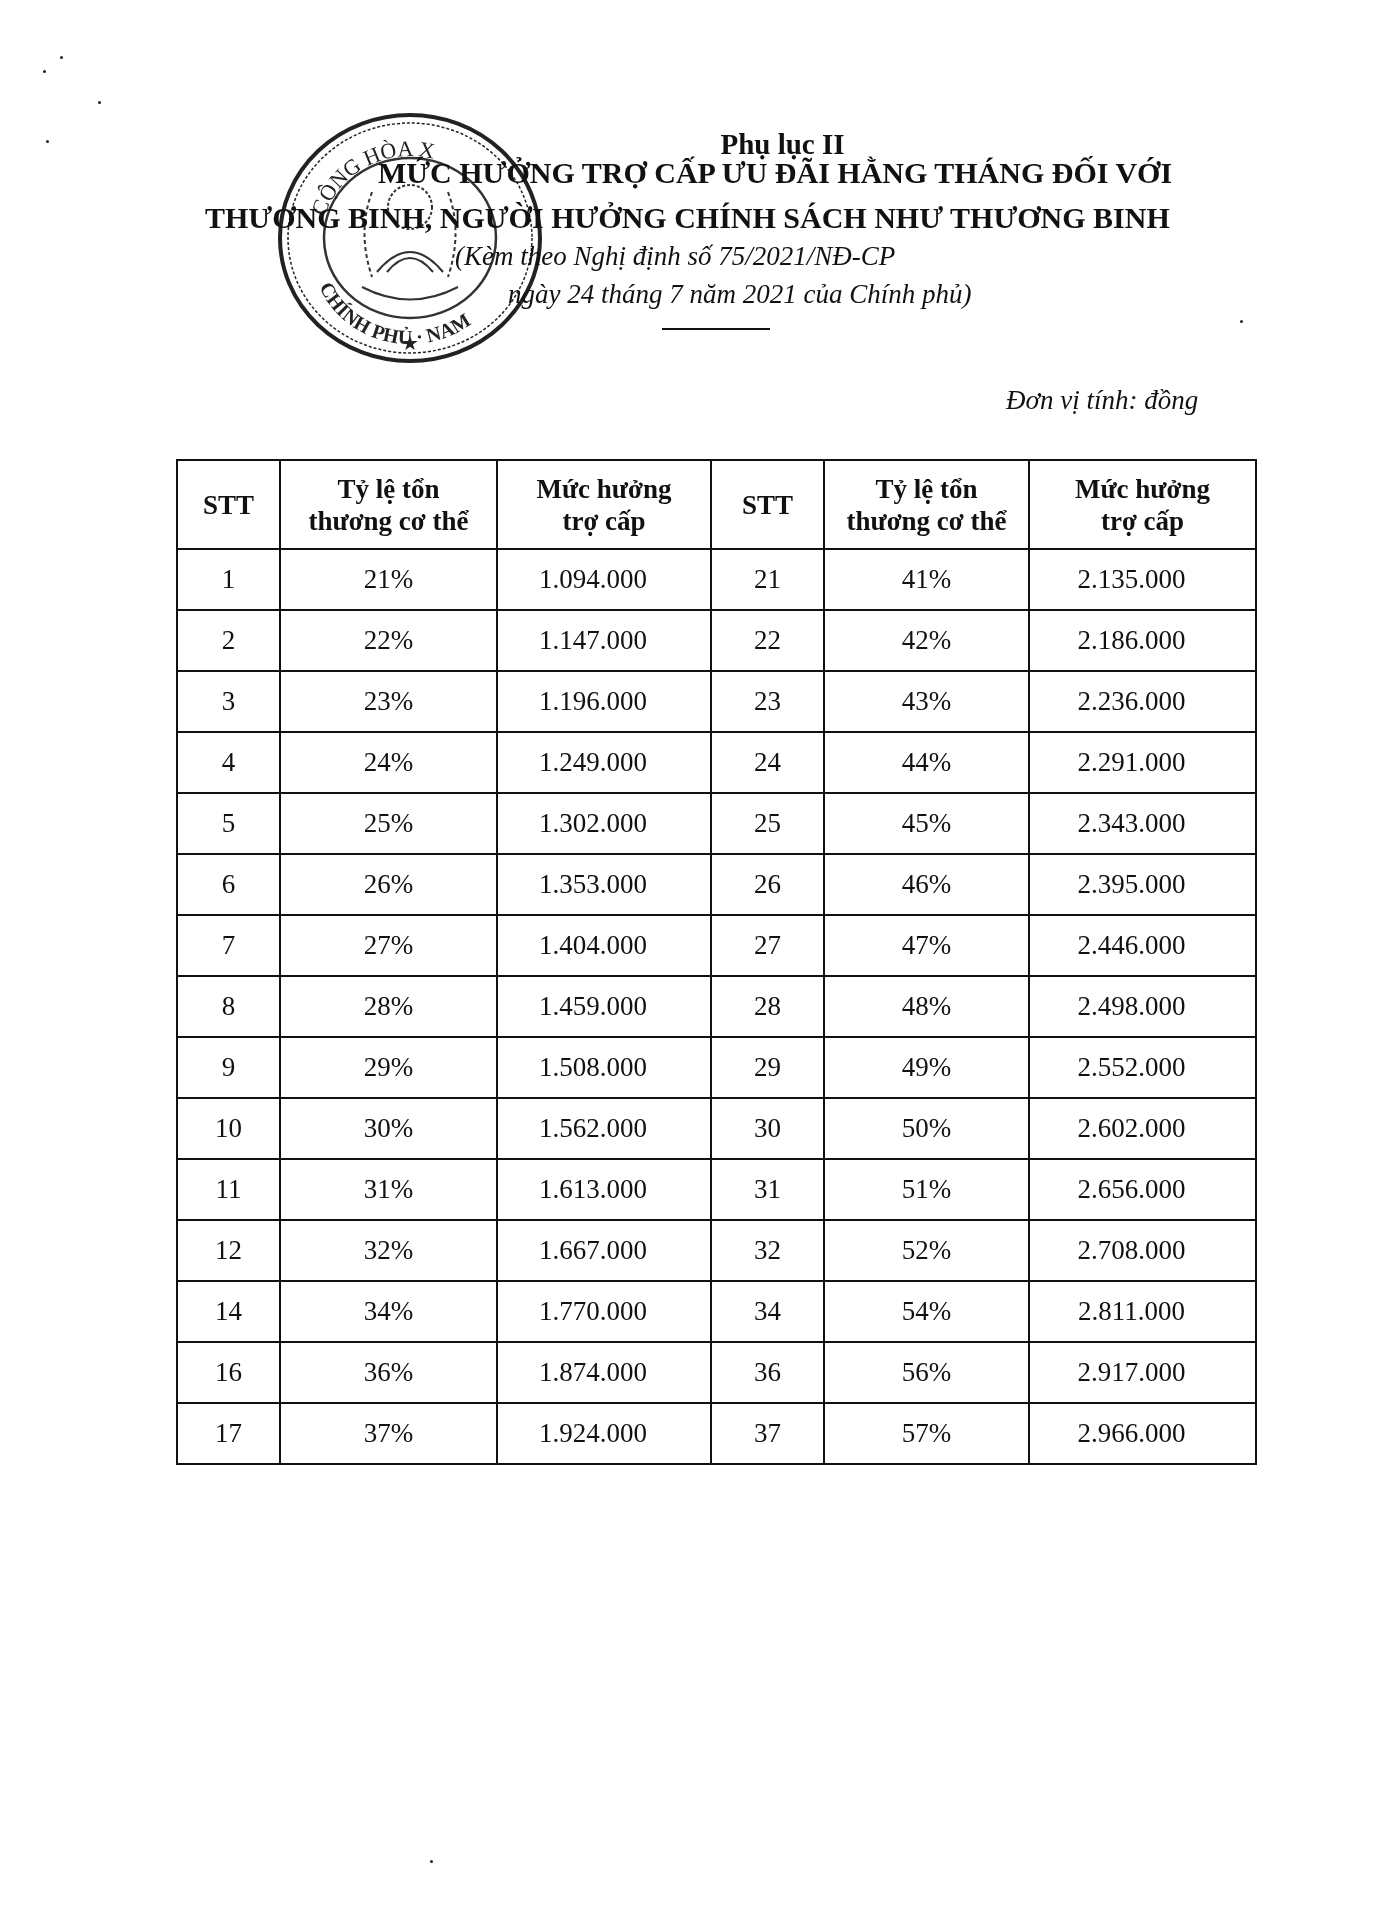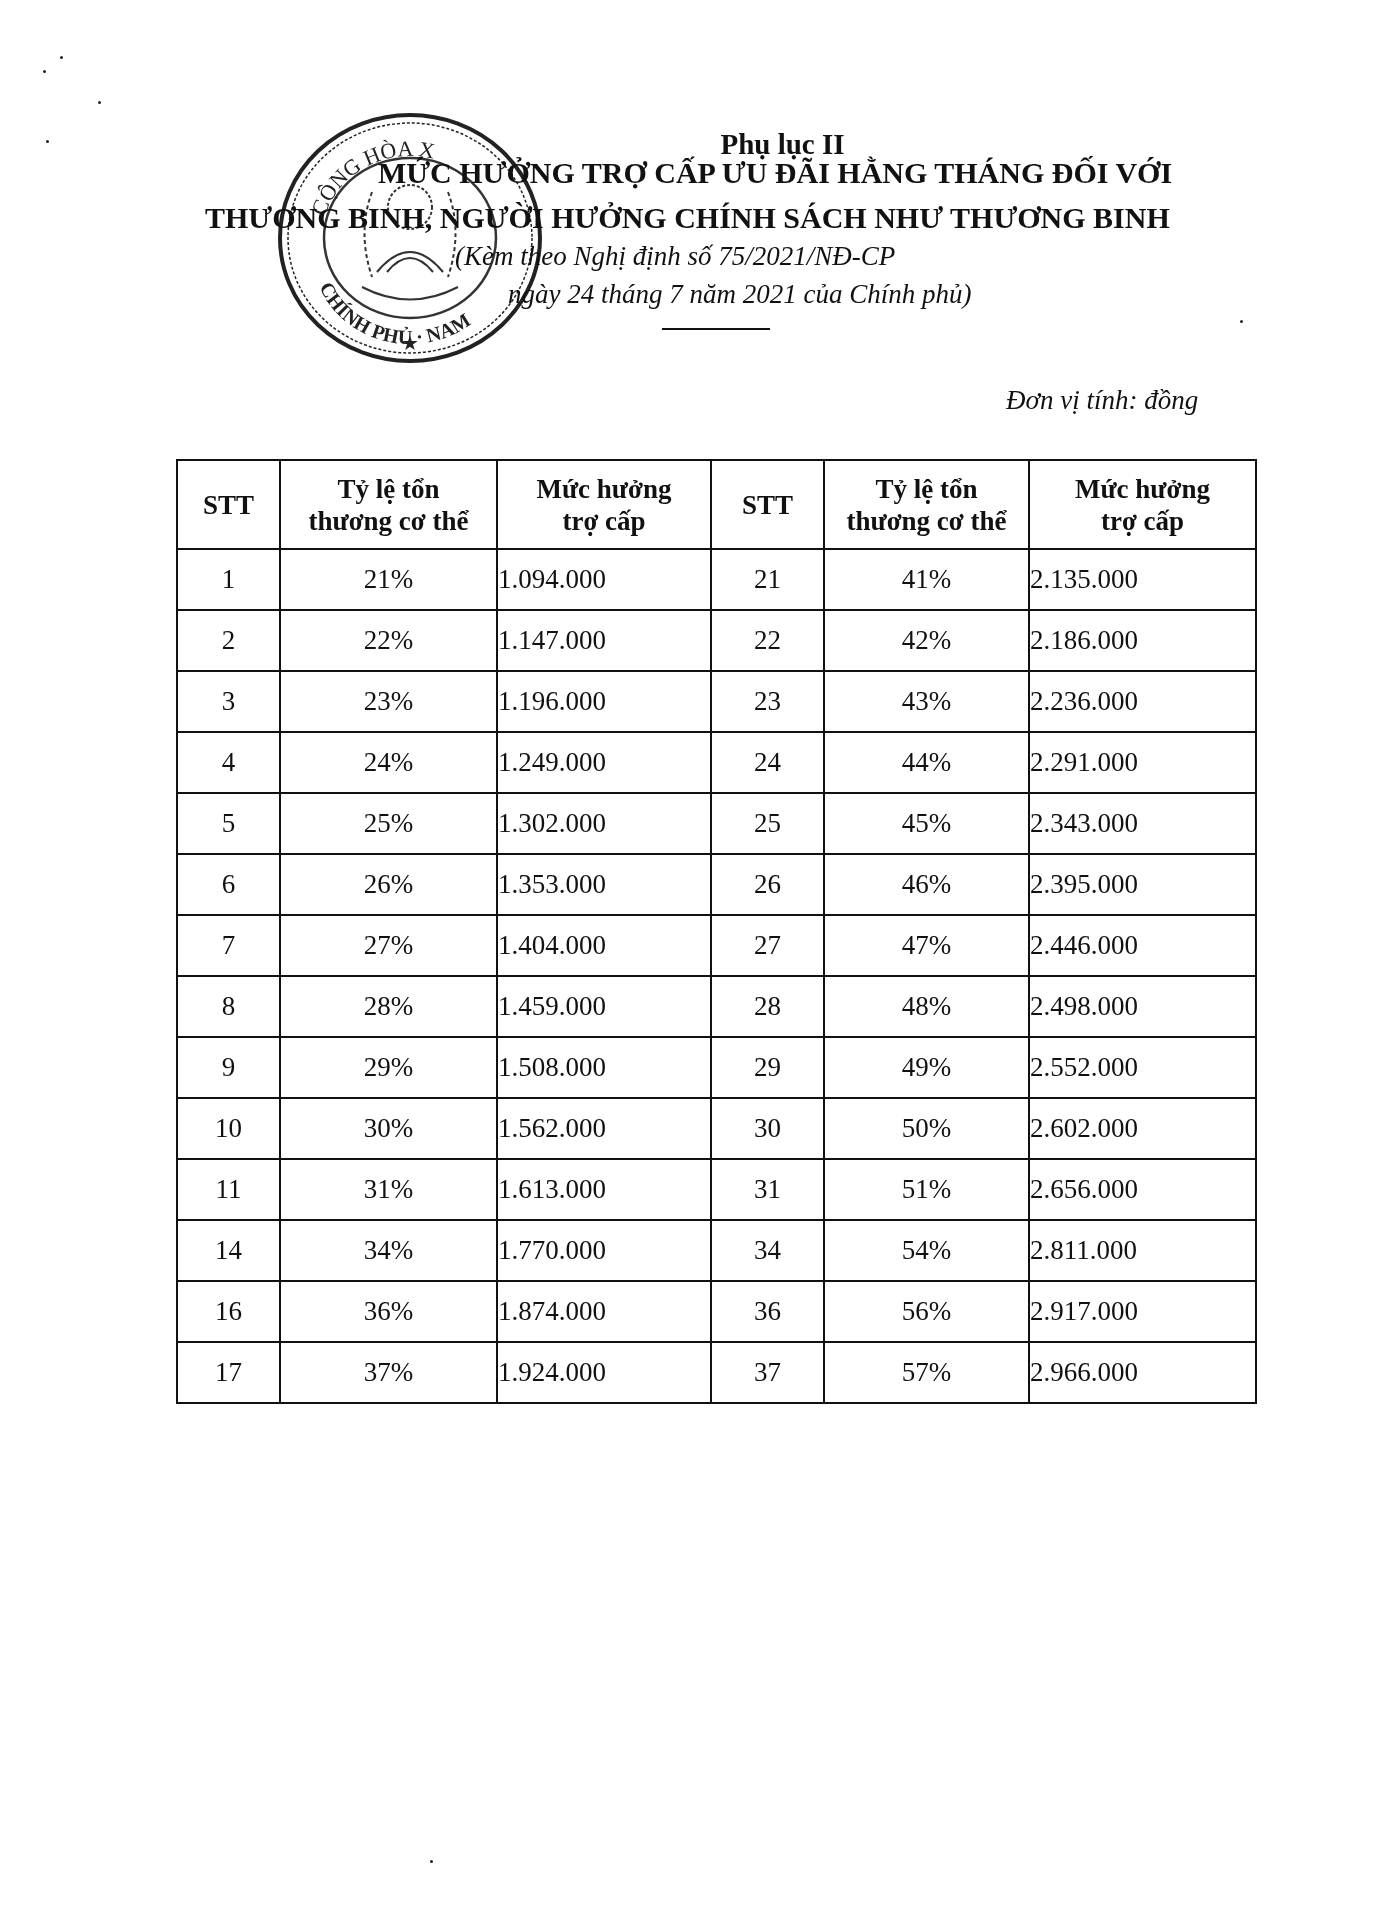--- a/index.html
+++ b/index.html
@@ -17,21 +17,21 @@
   .t-s1 { top: 112px; left: 305px; }
   .t-s2 { top: 150px; left: 358px; }
   .divider { position: absolute; left: 662px; top: 328px; width: 108px; height: 2px; background: #111; }
 
   .unit { position: absolute; left: 1006px; top: 382px; font-style: italic; font-size: 27px; line-height: 36px; white-space: nowrap; }
 
   table.annex { position: absolute; left: 176px; top: 459px; border-collapse: collapse; table-layout: fixed; width: 1079px; border-radius: 23px; }
   table.annex th, table.annex td { border: 2px solid #111; padding: 0; font-size: 27px; }
   table.annex th { height: 87px; font-weight: bold; line-height: 32px; text-align: center; vertical-align: middle; }
   table.annex td { height: 59px; text-align: center; vertical-align: middle; }
-  table.annex td.money { text-align: left; padding-right: 22px; }
+  table.annex td.money { text-align: center; padding-right: 22px; }
   col.c1 { width: 103px; } col.c2 { width: 217px; } col.c3 { width: 214px; }
   col.c4 { width: 113px; } col.c5 { width: 205px; } col.c6 { width: 227px; }
 </style>
 </head>
 <body>
 
 <div class="speck" style="left:60px;top:56px;"></div>
 <div class="speck" style="left:43px;top:70px;"></div>
 <div class="speck" style="left:98px;top:101px;"></div>
 <div class="speck" style="left:46px;top:140px;"></div>
@@ -193,20 +193,28 @@
       </tr>
       <tr>
         <td>11</td>
         <td>31%</td>
         <td class="money">1.613.000</td>
         <td>31</td>
         <td>51%</td>
         <td class="money">2.656.000</td>
       </tr>
       <tr>
+        <td>12</td>
+        <td>32%</td>
+        <td class="money">1.667.000</td>
+        <td>32</td>
+        <td>52%</td>
+        <td class="money">2.708.000</td>
+      </tr>
+      <tr>
         <td>14</td>
         <td>34%</td>
         <td class="money">1.770.000</td>
         <td>34</td>
         <td>54%</td>
         <td class="money">2.811.000</td>
       </tr>
       <tr>
         <td>16</td>
         <td>36%</td>

